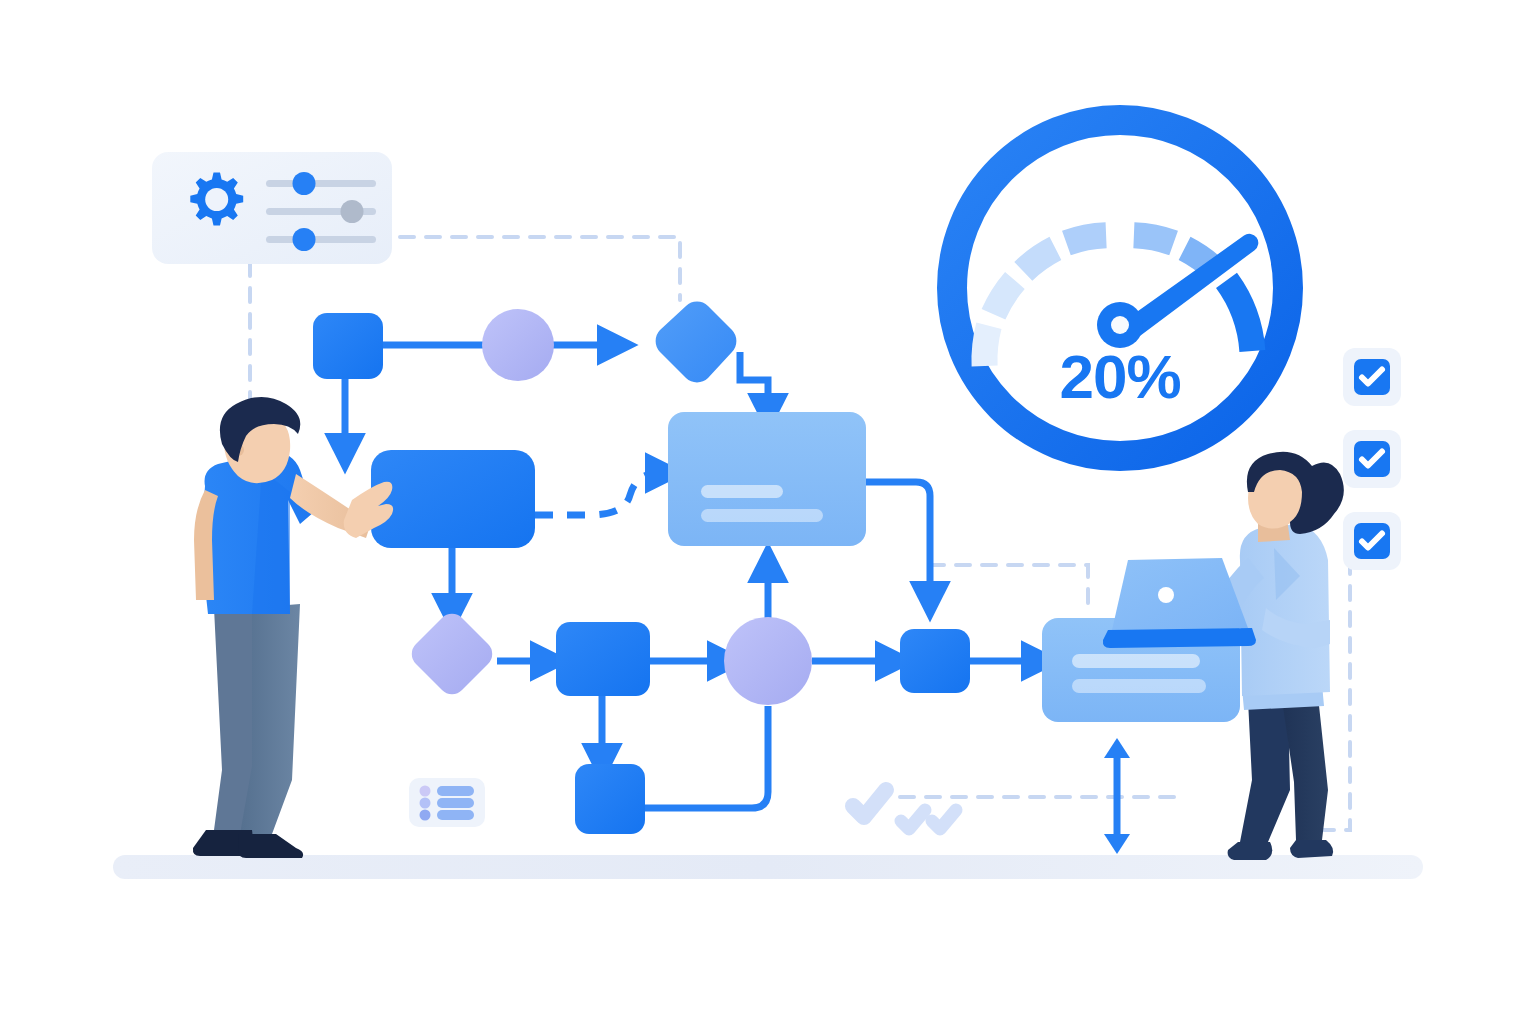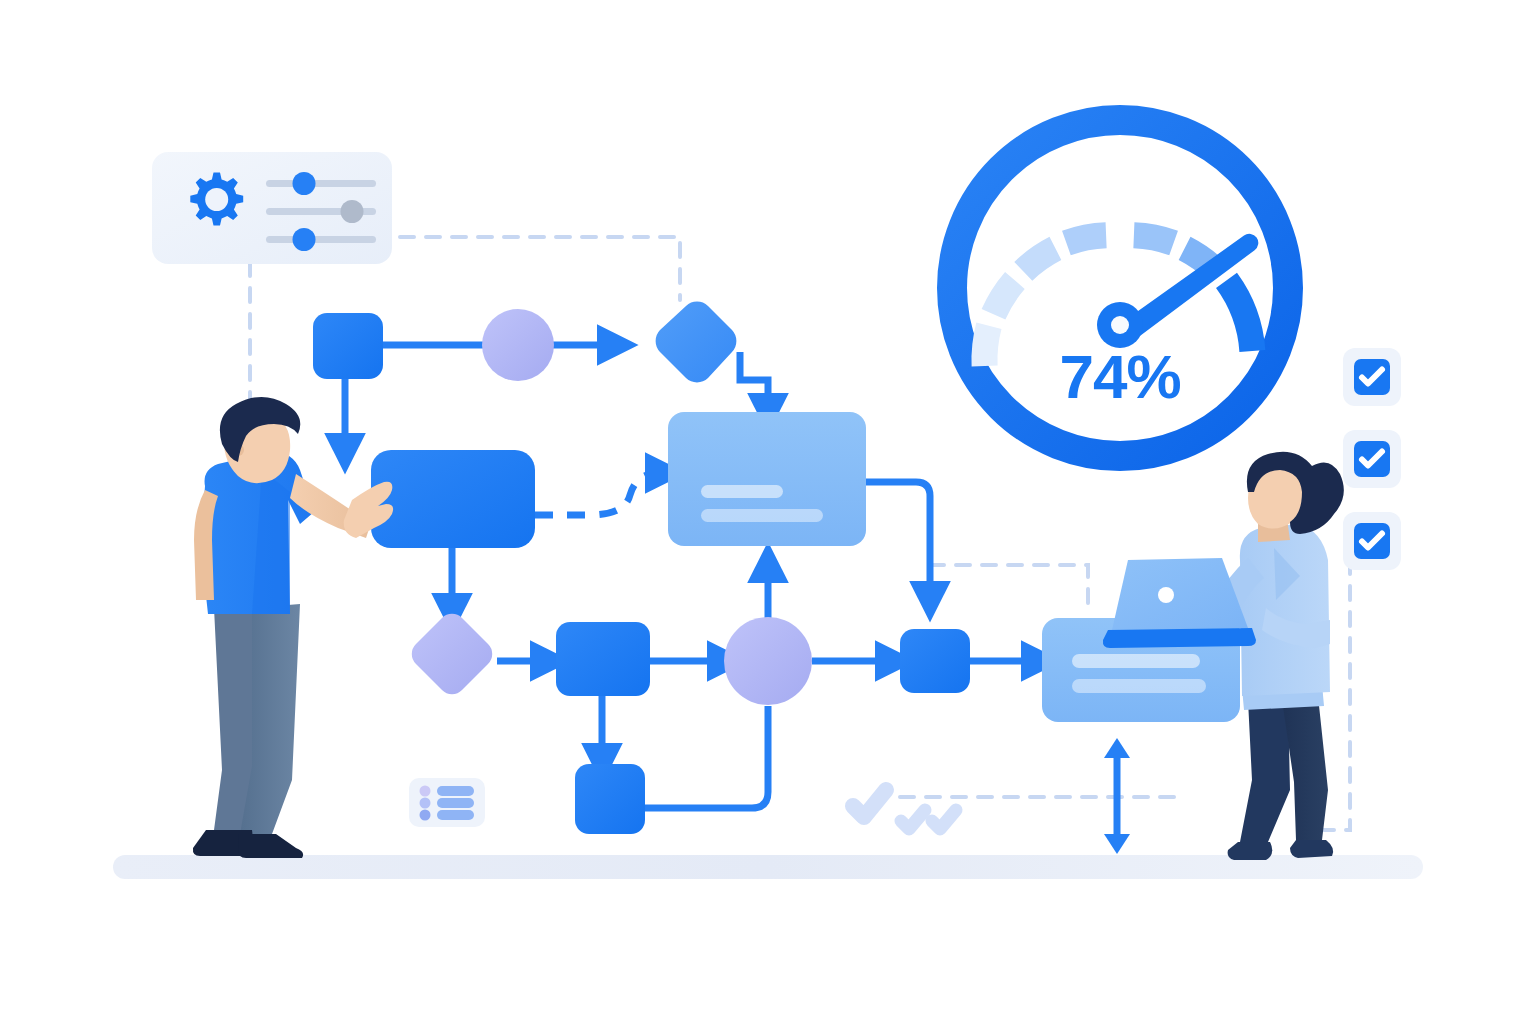--- a/index.html
+++ b/index.html
@@ -125,21 +125,21 @@
       </g>
 
       <g>
         <path d="M1113.5,328.6 L1244.0,235.6 a9,9 0 0 1 10.6,14.6 L1126.5,346.0 Z" fill="#1877F2"></path>
         <circle cx="1120" cy="325" r="23" fill="#1877F2"></circle>
         <circle cx="1120" cy="325" r="9" fill="#F7FAFE"></circle>
       </g>
     </g>
   </svg>
 
-  <div class="lbl" style="left:1034px;top:346px;width:172px;text-align:center;font-size:62px;letter-spacing:-1px;line-height:1;">74%</div>
+  <div class="lbl" style="left:1034px;top:346px;width:172px;text-align:center;font-size:62px;letter-spacing:-1px;line-height:1;">20%</div>
 
   <svg id="art2" viewBox="0 0 1536 1024" width="1536" height="1024" style="position:absolute;inset:0;">
     <defs>
       <linearGradient id="g2Card" x1="0" y1="0" x2="0" y2="1">
         <stop offset="0" stop-color="#90C3F8"></stop>
           <stop offset="1" stop-color="#7CB5F6"></stop>
       </linearGradient>
       <linearGradient id="g2Lav" x1="0" y1="0" x2="1" y2="1">
         <stop offset="0" stop-color="#BFC3F9"></stop>
           <stop offset="1" stop-color="#A5ABF1"></stop>

